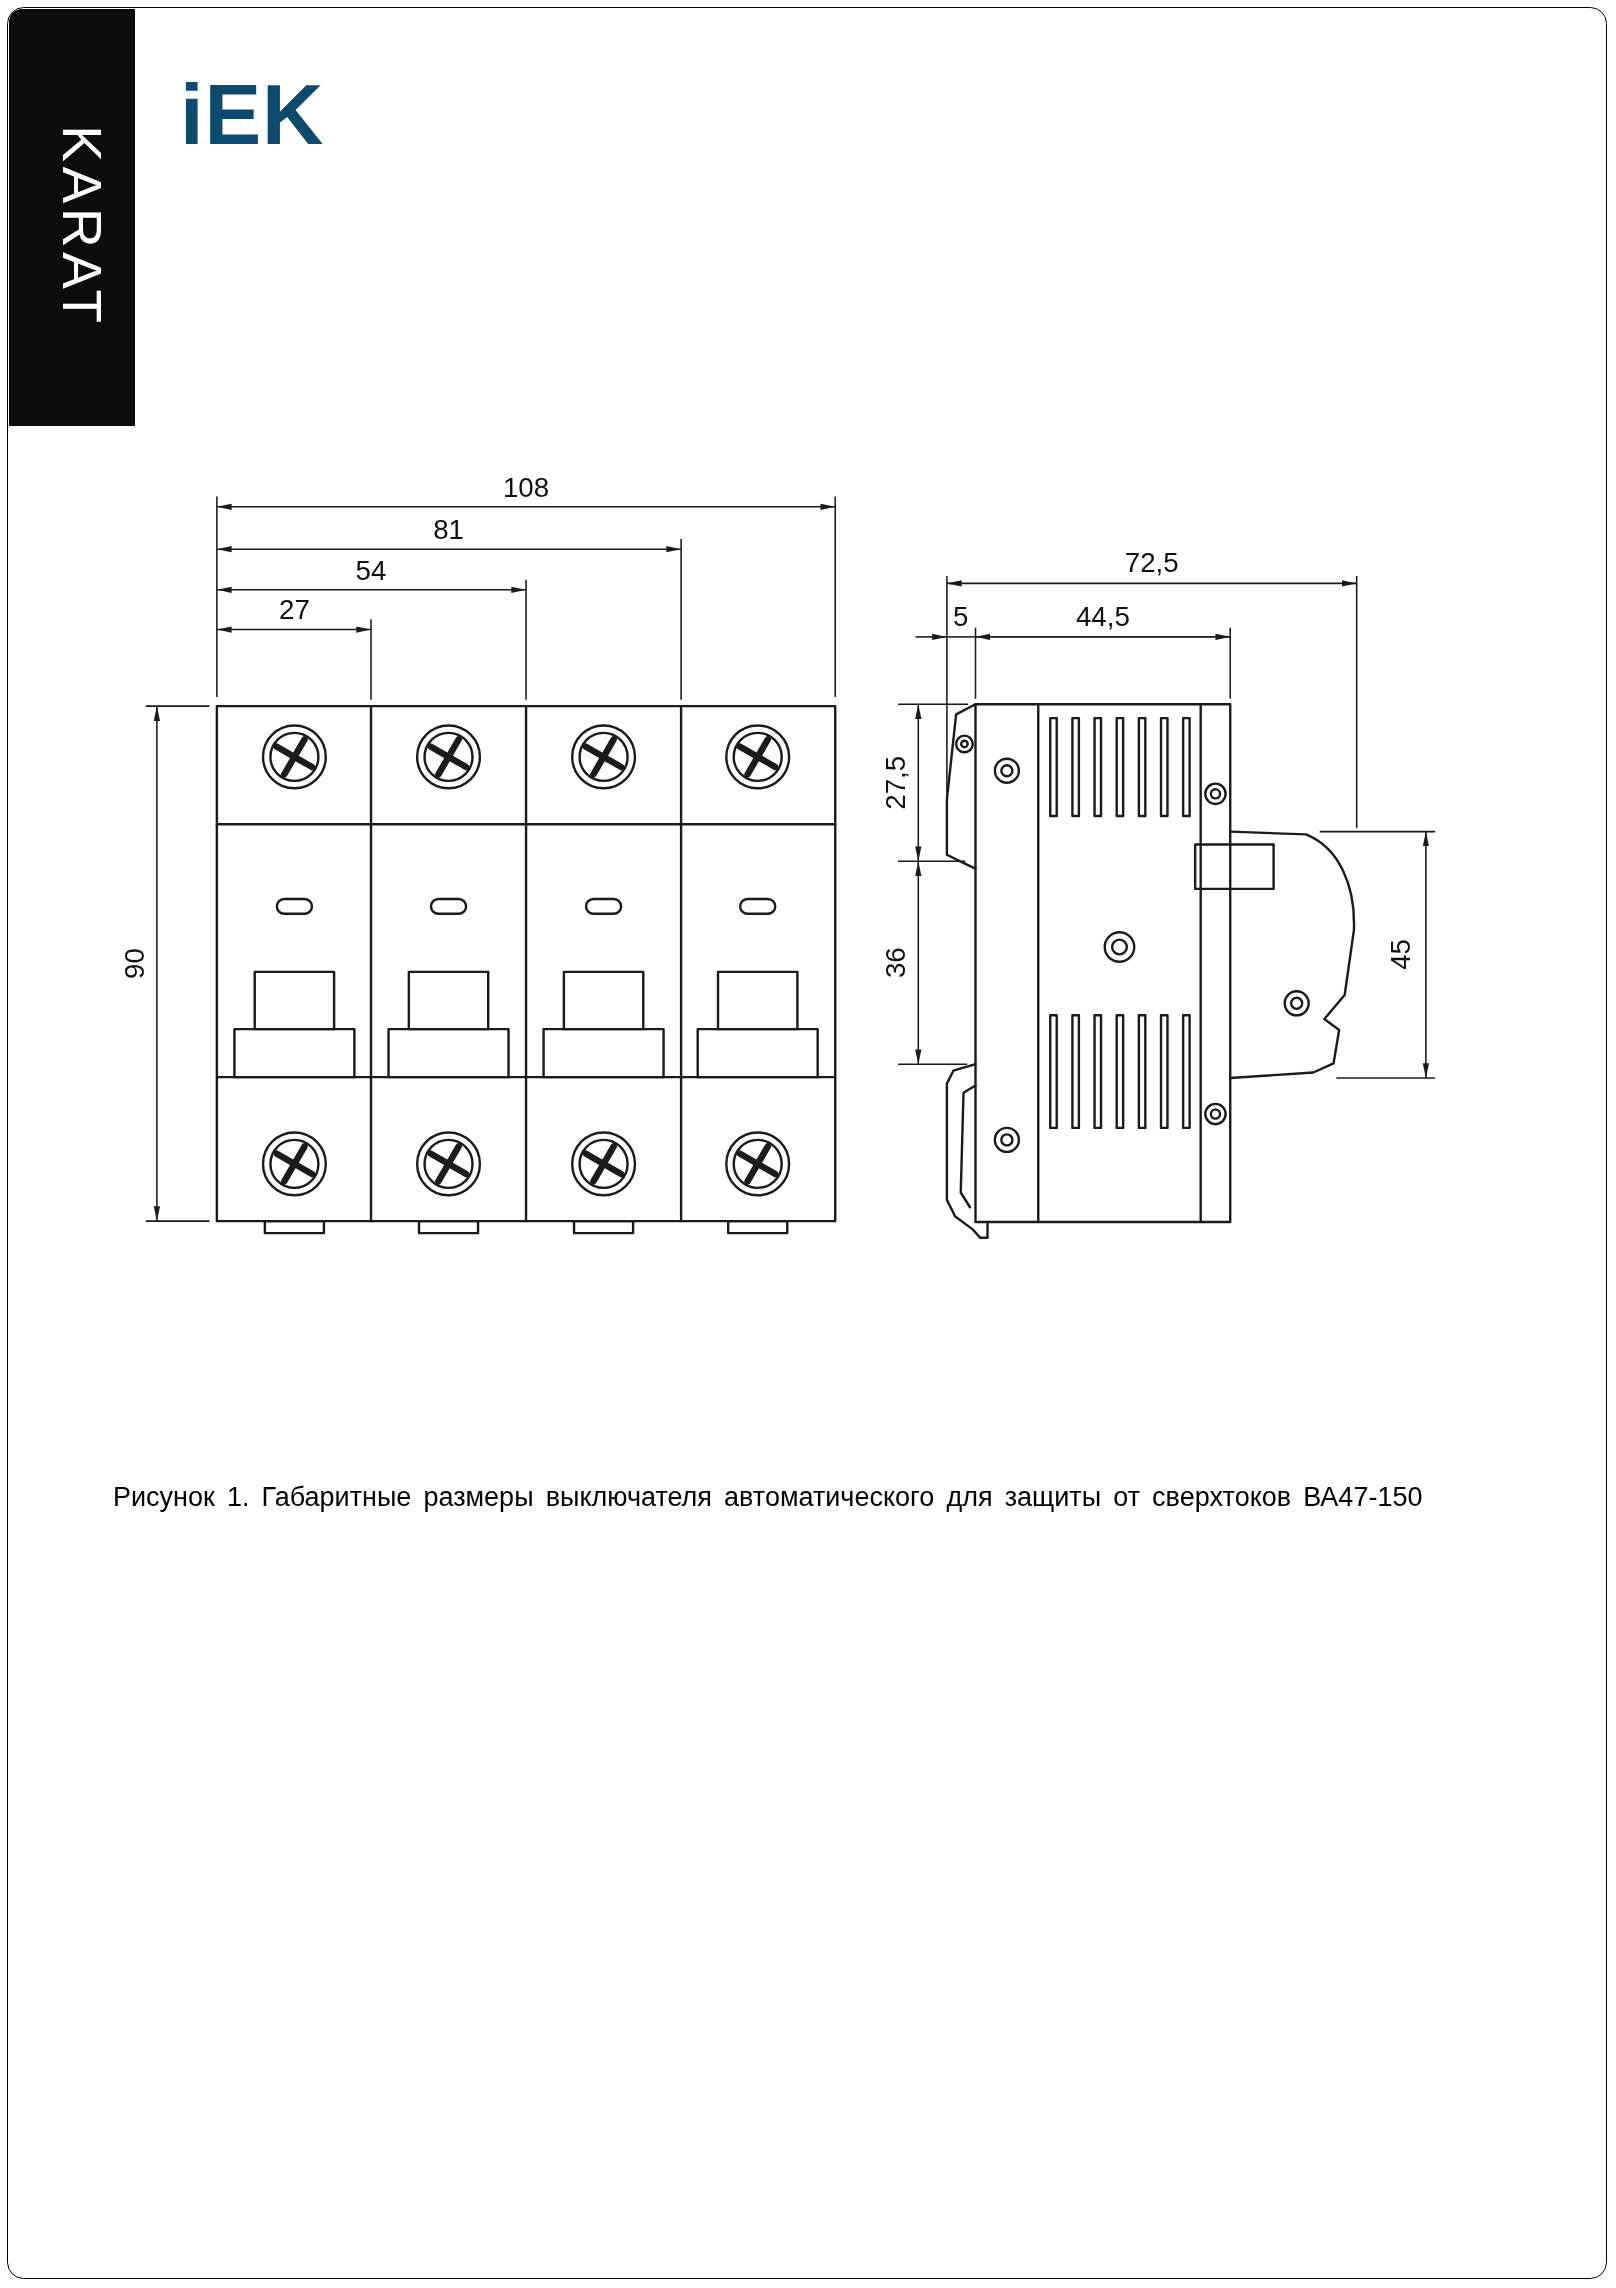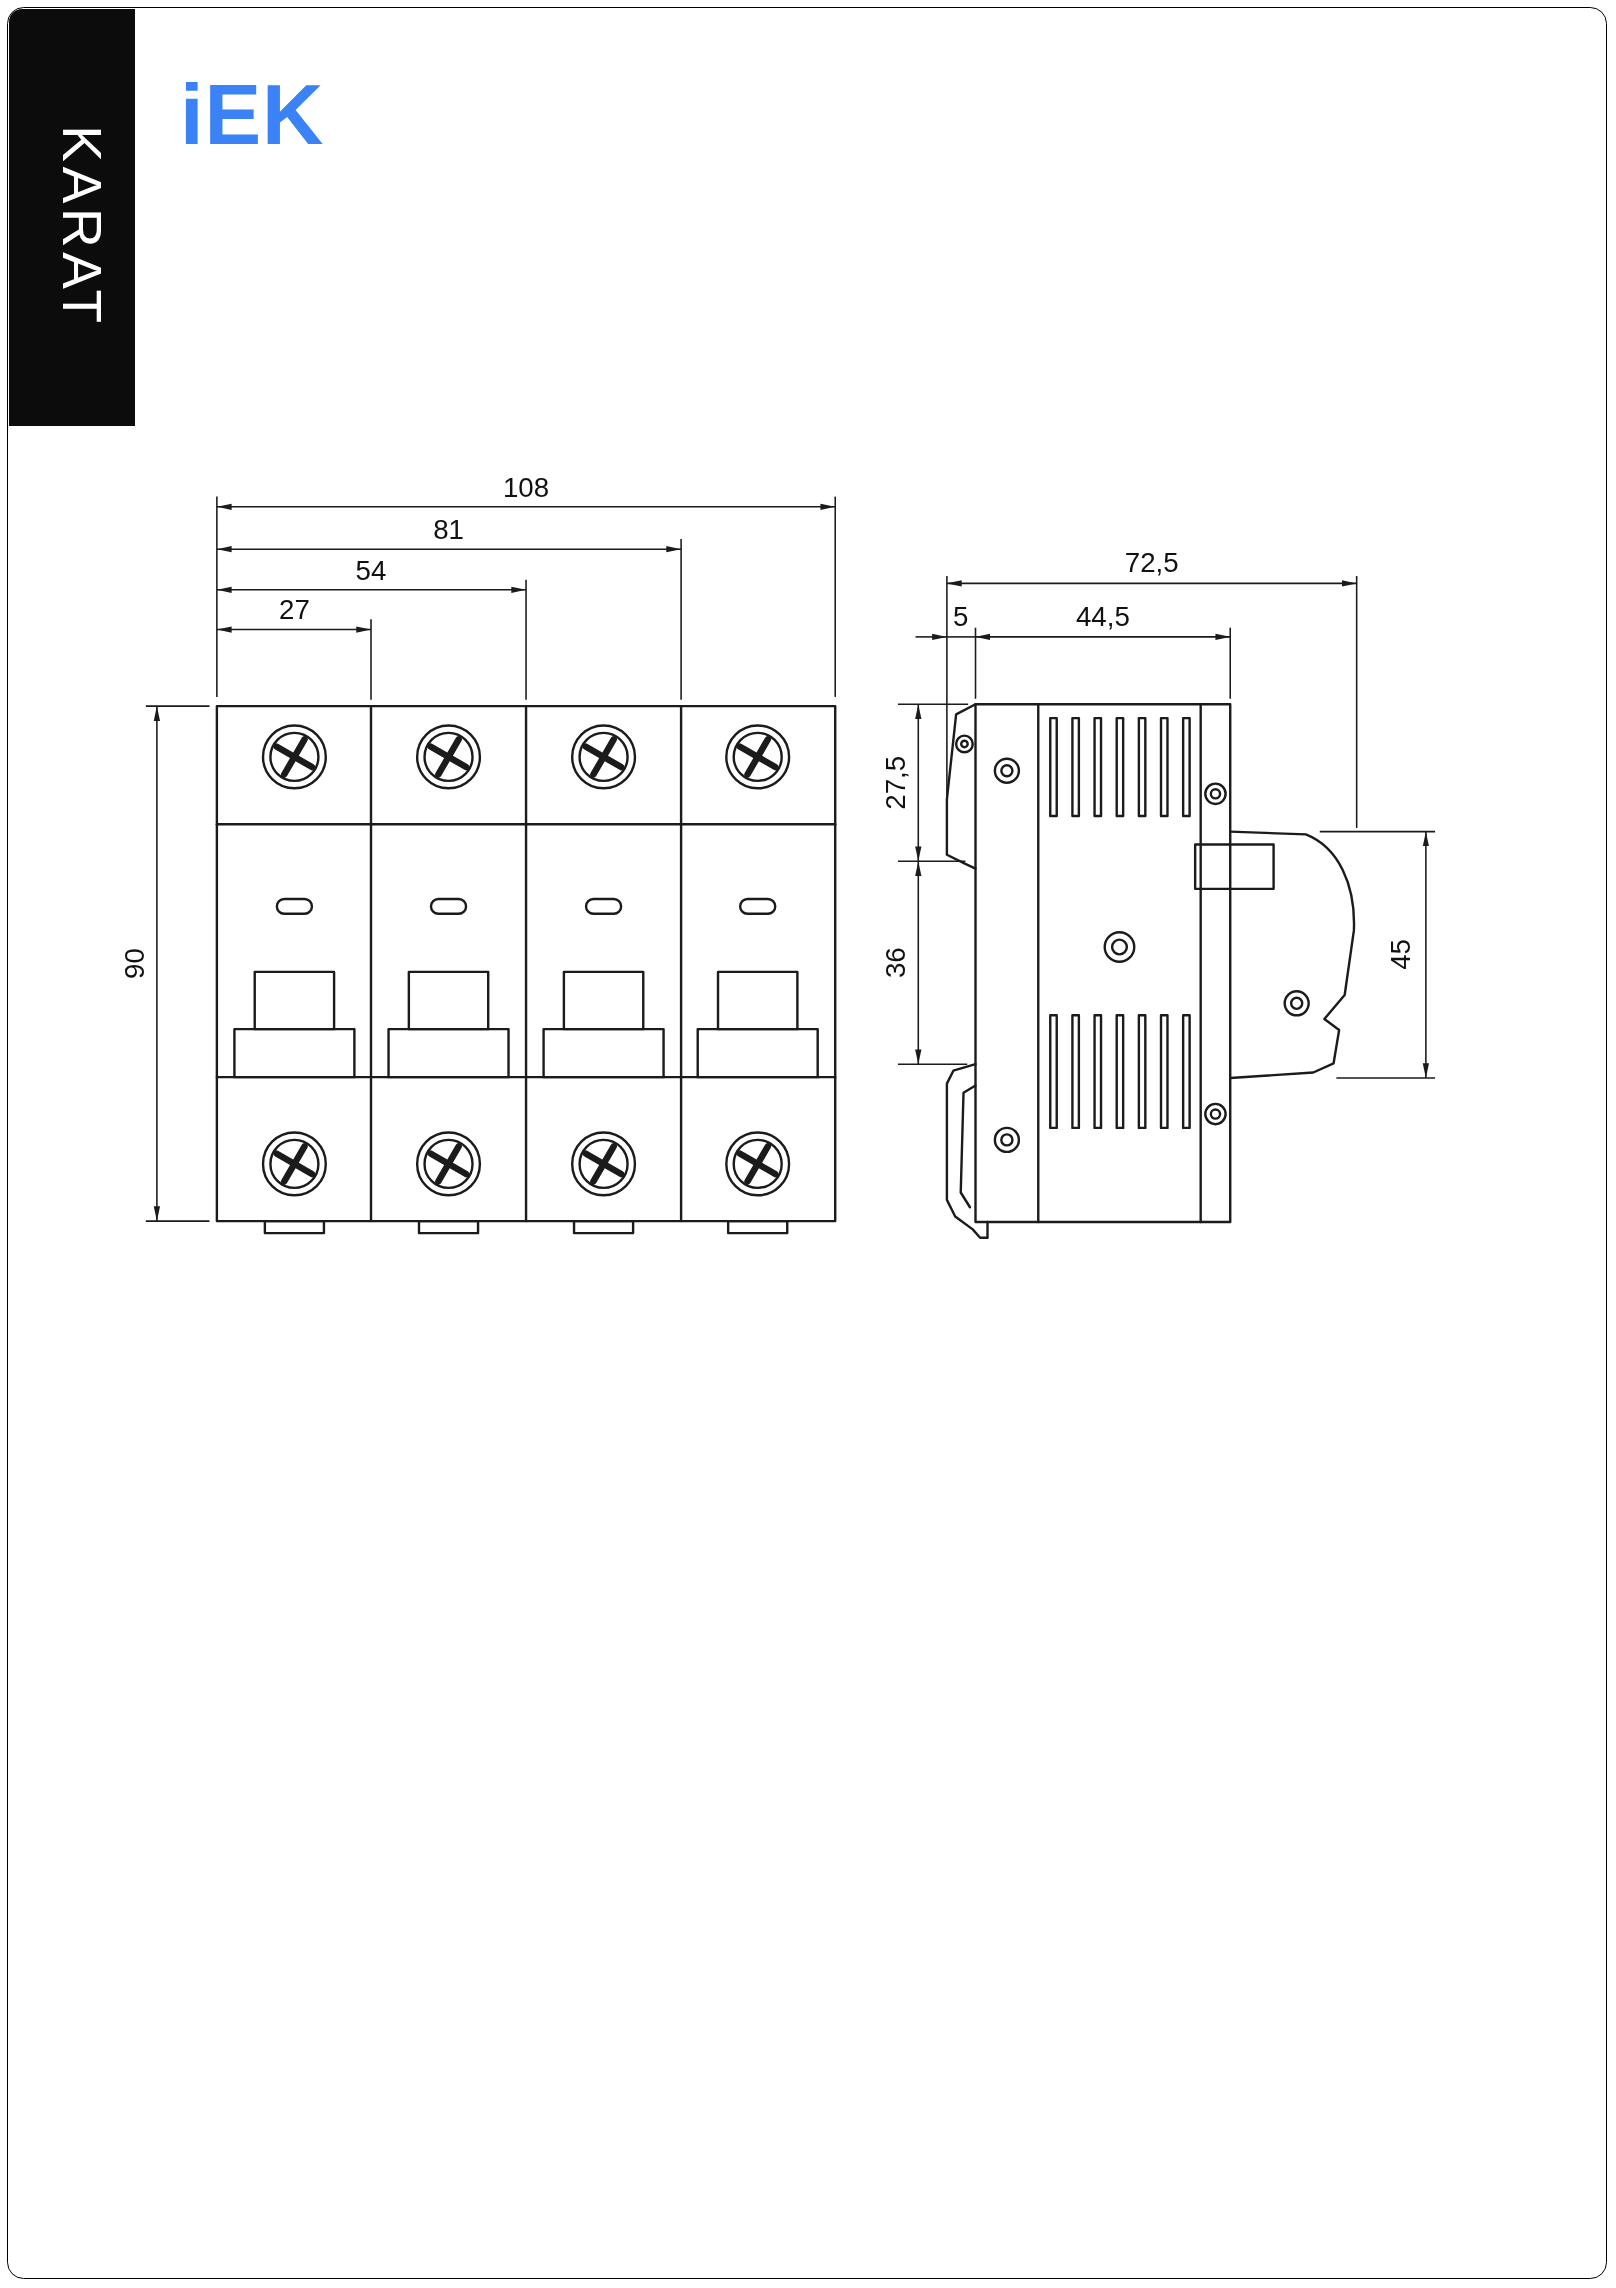--- a/index.html
+++ b/index.html
@@ -6,21 +6,21 @@
   .page{position:relative;width:1616px;height:2289px;background:#fff;overflow:hidden;
         font-family:"Liberation Sans",sans-serif;color:#111;}
   .page-border{position:absolute;left:7.4px;top:7.4px;width:1598px;height:2270px;
         border:1.8px solid #000;border-radius:16.6px;pointer-events:none;}
   .karat-bar{position:absolute;left:9.2px;top:9.2px;width:126px;height:417px;
         background:#0c0c0c;border-radius:13px 0 0 0;}
   .karat-text{position:absolute;left:-131px;top:186px;width:406px;height:63px;
         line-height:63px;text-align:center;transform:rotate(90deg);
         color:#fff;font-size:55px;letter-spacing:4.6px;}
   .iek-logo{position:absolute;left:180px;top:66px;font-size:85px;font-weight:bold;
-        color:#3b82f6;letter-spacing:0.9px;}
+        color:#0c4a6e;letter-spacing:0.9px;}
   .drawing{position:absolute;left:0;top:0;}
   .main{stroke:#1b1b1b;stroke-width:2.6;fill:none;stroke-linejoin:round;stroke-linecap:round;}
   .thin{stroke:#1b1b1b;stroke-width:1.7;fill:none;}
   .cross{stroke:#1b1b1b;stroke-width:7;stroke-linecap:round;}
   .dim-label{font-family:"Liberation Sans",sans-serif;font-size:30px;fill:#111;
         stroke:none;text-anchor:middle;}
   .caption{position:absolute;left:113px;top:1482px;width:1421px;font-size:27px;
         word-spacing:4.6px;color:#000;}
 </style>
 </head>
@@ -224,14 +224,15 @@
       </g>
       <text class="dim-label" x="1248" y="620">72,5</text>
       <text class="dim-label" x="1041" y="678">5</text>
       <text class="dim-label" x="1195" y="678">44,5</text>
       <text class="dim-label" x="981" y="848" transform="rotate(-90 981 848)">27,5</text>
       <text class="dim-label" x="981" y="1043" transform="rotate(-90 981 1043)">36</text>
       <text class="dim-label" x="1528" y="1034" transform="rotate(-90 1528 1034)">45</text>
     </g>
   </svg>
 
+  <div class="caption">Рисунок 1. Габаритные размеры выключателя автоматического для защиты от сверхтоков ВА47-150</div>
 </div>
 
 
 </body></html>

